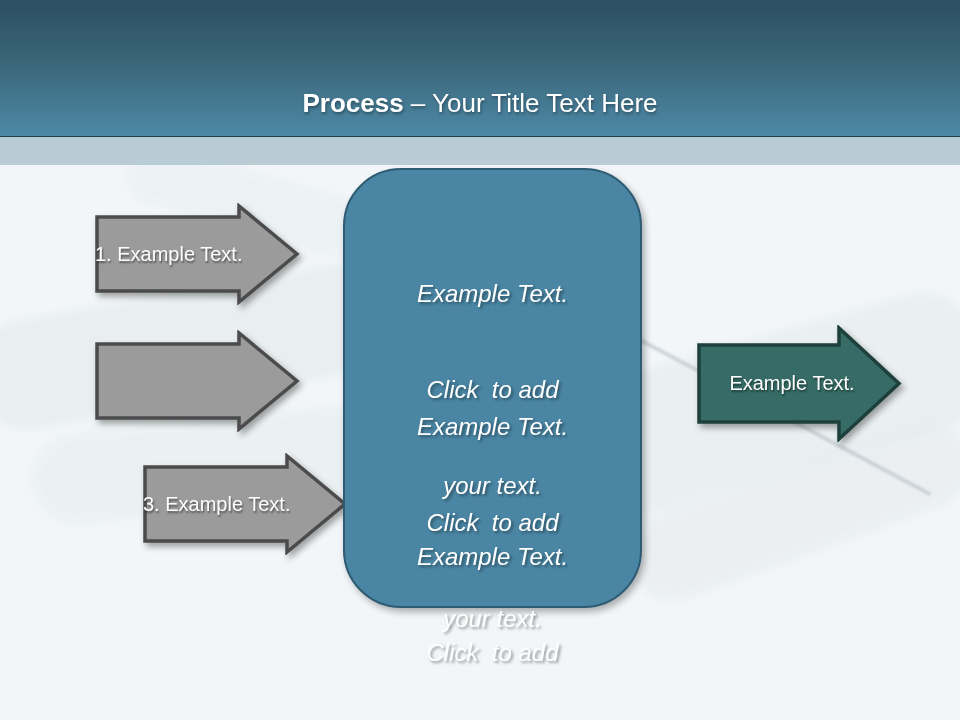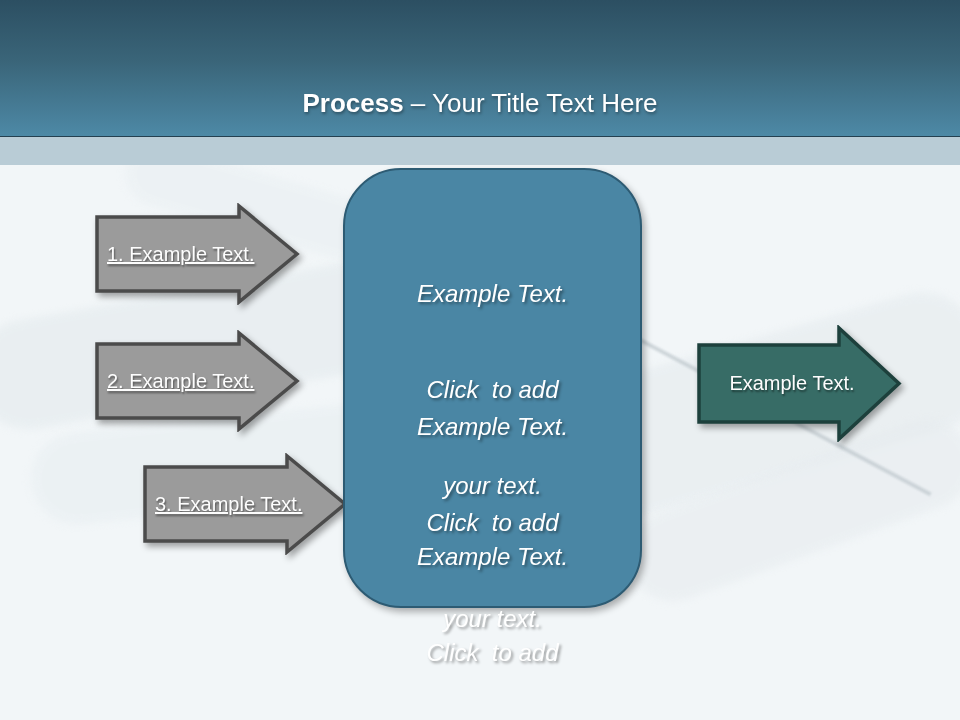--- a/index.html
+++ b/index.html
@@ -28,25 +28,24 @@
   
   .bg-photo{position:absolute;left:0;top:165px;width:960px;height:555px;overflow:hidden;}
   .bg-photo div{position:absolute;}
   .barrel{background:#e2e9ec;border-radius:60px;filter:blur(4px);}
   .needle{background:#b7c1c7;filter:blur(1px);}
   
   .step-arrow{position:absolute;width:205px;height:102px;}
   .step-arrow svg{position:absolute;left:0;top:0;
     filter:drop-shadow(3px 4px 3px rgba(0,0,0,0.35));}
   .step-label{
-    position:absolute;left:12px;top:0;height:102px;width:160px;
+    position:absolute;left:0;top:0;height:102px;width:160px;
     display:flex;align-items:center;
     color:#fdfdfd;font-size:20px;white-space:pre;
     text-shadow:1px 2px 2px rgba(0,0,0,0.45);
-    text-decoration:underline;
   }
   
   .center-box{
     position:absolute;left:343px;top:168px;width:299px;height:440px;
     background:#4a86a4;border:2.5px solid #2d5b73;border-radius:58px;
     box-shadow:3px 4px 7px rgba(0,0,0,0.30);
     box-sizing:border-box;
   }
   .box-para{
     position:absolute;left:0;width:100%;
@@ -91,21 +90,20 @@
     <svg width="205" height="102" viewBox="0 0 205 102">
       <polygon points="2,14 144,14 144,3 202,51 144,99 144,88 2,88" fill="#9b9b9b" stroke="#4b4b4b" stroke-width="3.5" stroke-linejoin="miter"></polygon>
     </svg>
     <div class="step-label">1. Example Text.</div>
   </div>
 
   <div class="step-arrow" style="left:95px;top:330px;">
     <svg width="205" height="102" viewBox="0 0 205 102">
       <polygon points="2,14 144,14 144,3 202,51 144,99 144,88 2,88" fill="#9b9b9b" stroke="#4b4b4b" stroke-width="3.5" stroke-linejoin="miter"></polygon>
     </svg>
-    <div class="step-label">2. Example Text.</div>
   </div>
 
   <div class="step-arrow" style="left:95px;top:453px;margin-left:48px;">
     <svg width="205" height="102" viewBox="0 0 205 102">
       <polygon points="2,14 144,14 144,3 202,51 144,99 144,88 2,88" fill="#9b9b9b" stroke="#4b4b4b" stroke-width="3.5" stroke-linejoin="miter"></polygon>
     </svg>
     <div class="step-label">3. Example Text.</div>
   </div>
 
   <div class="center-box">

